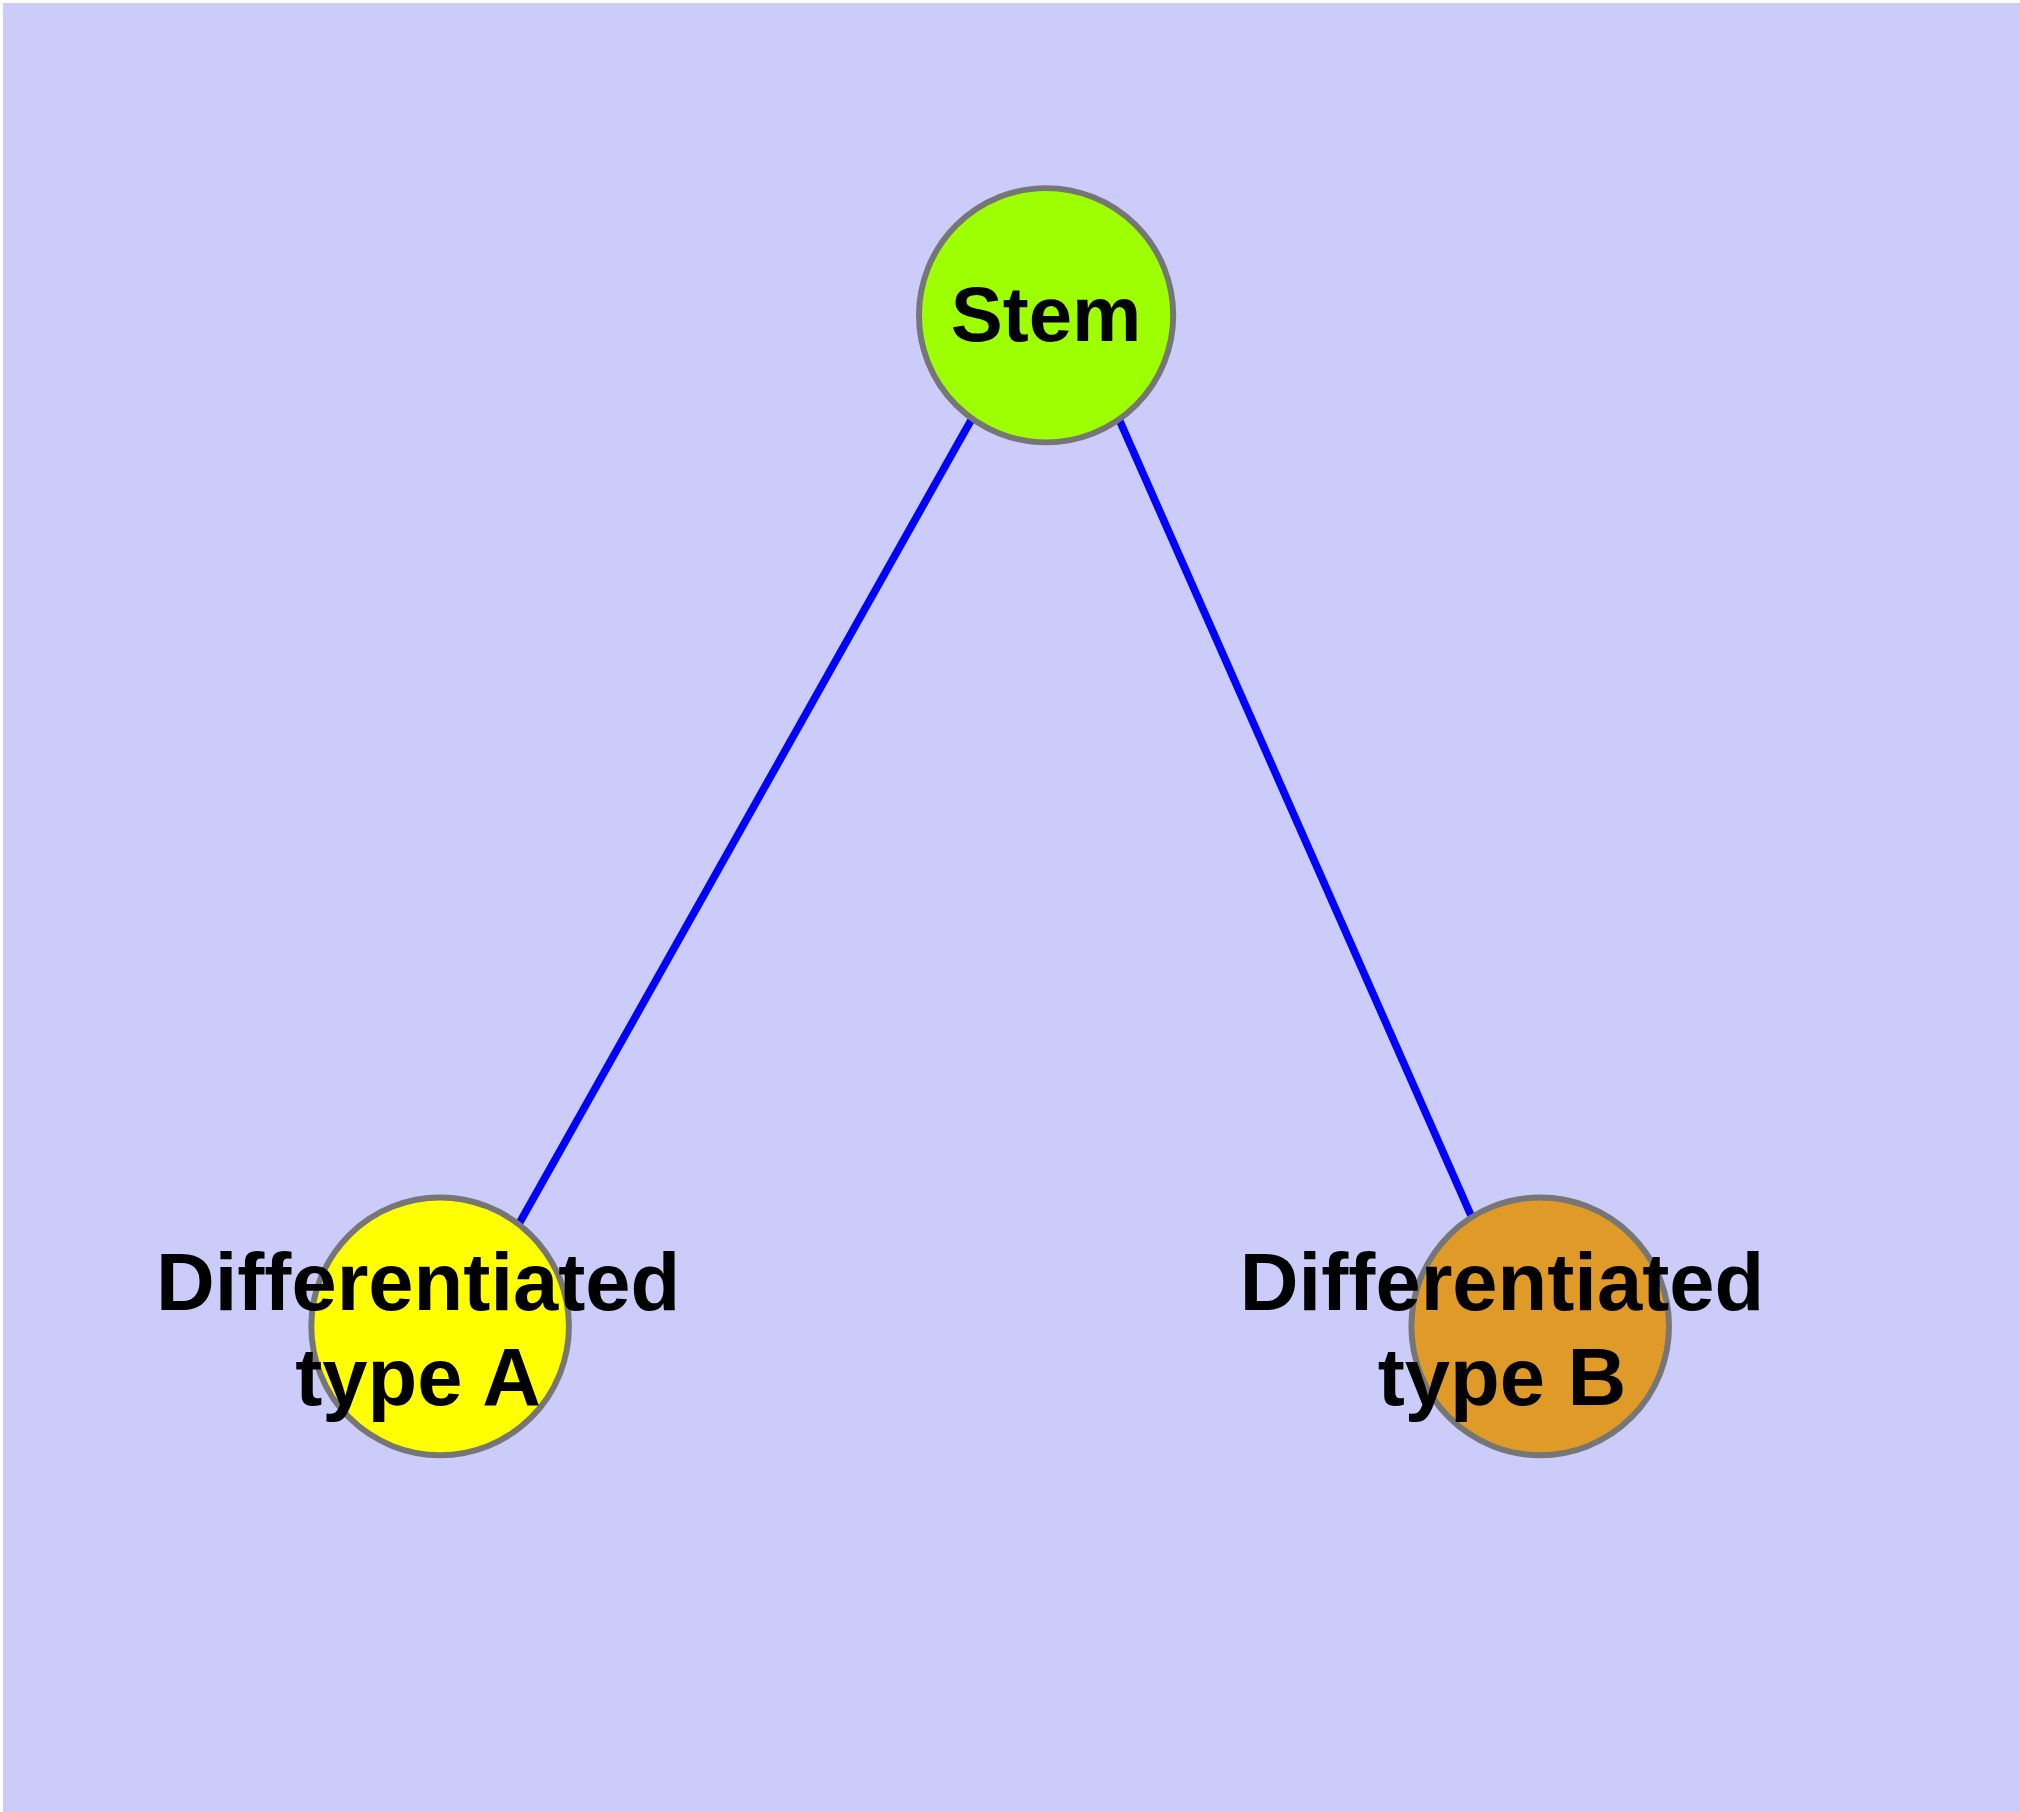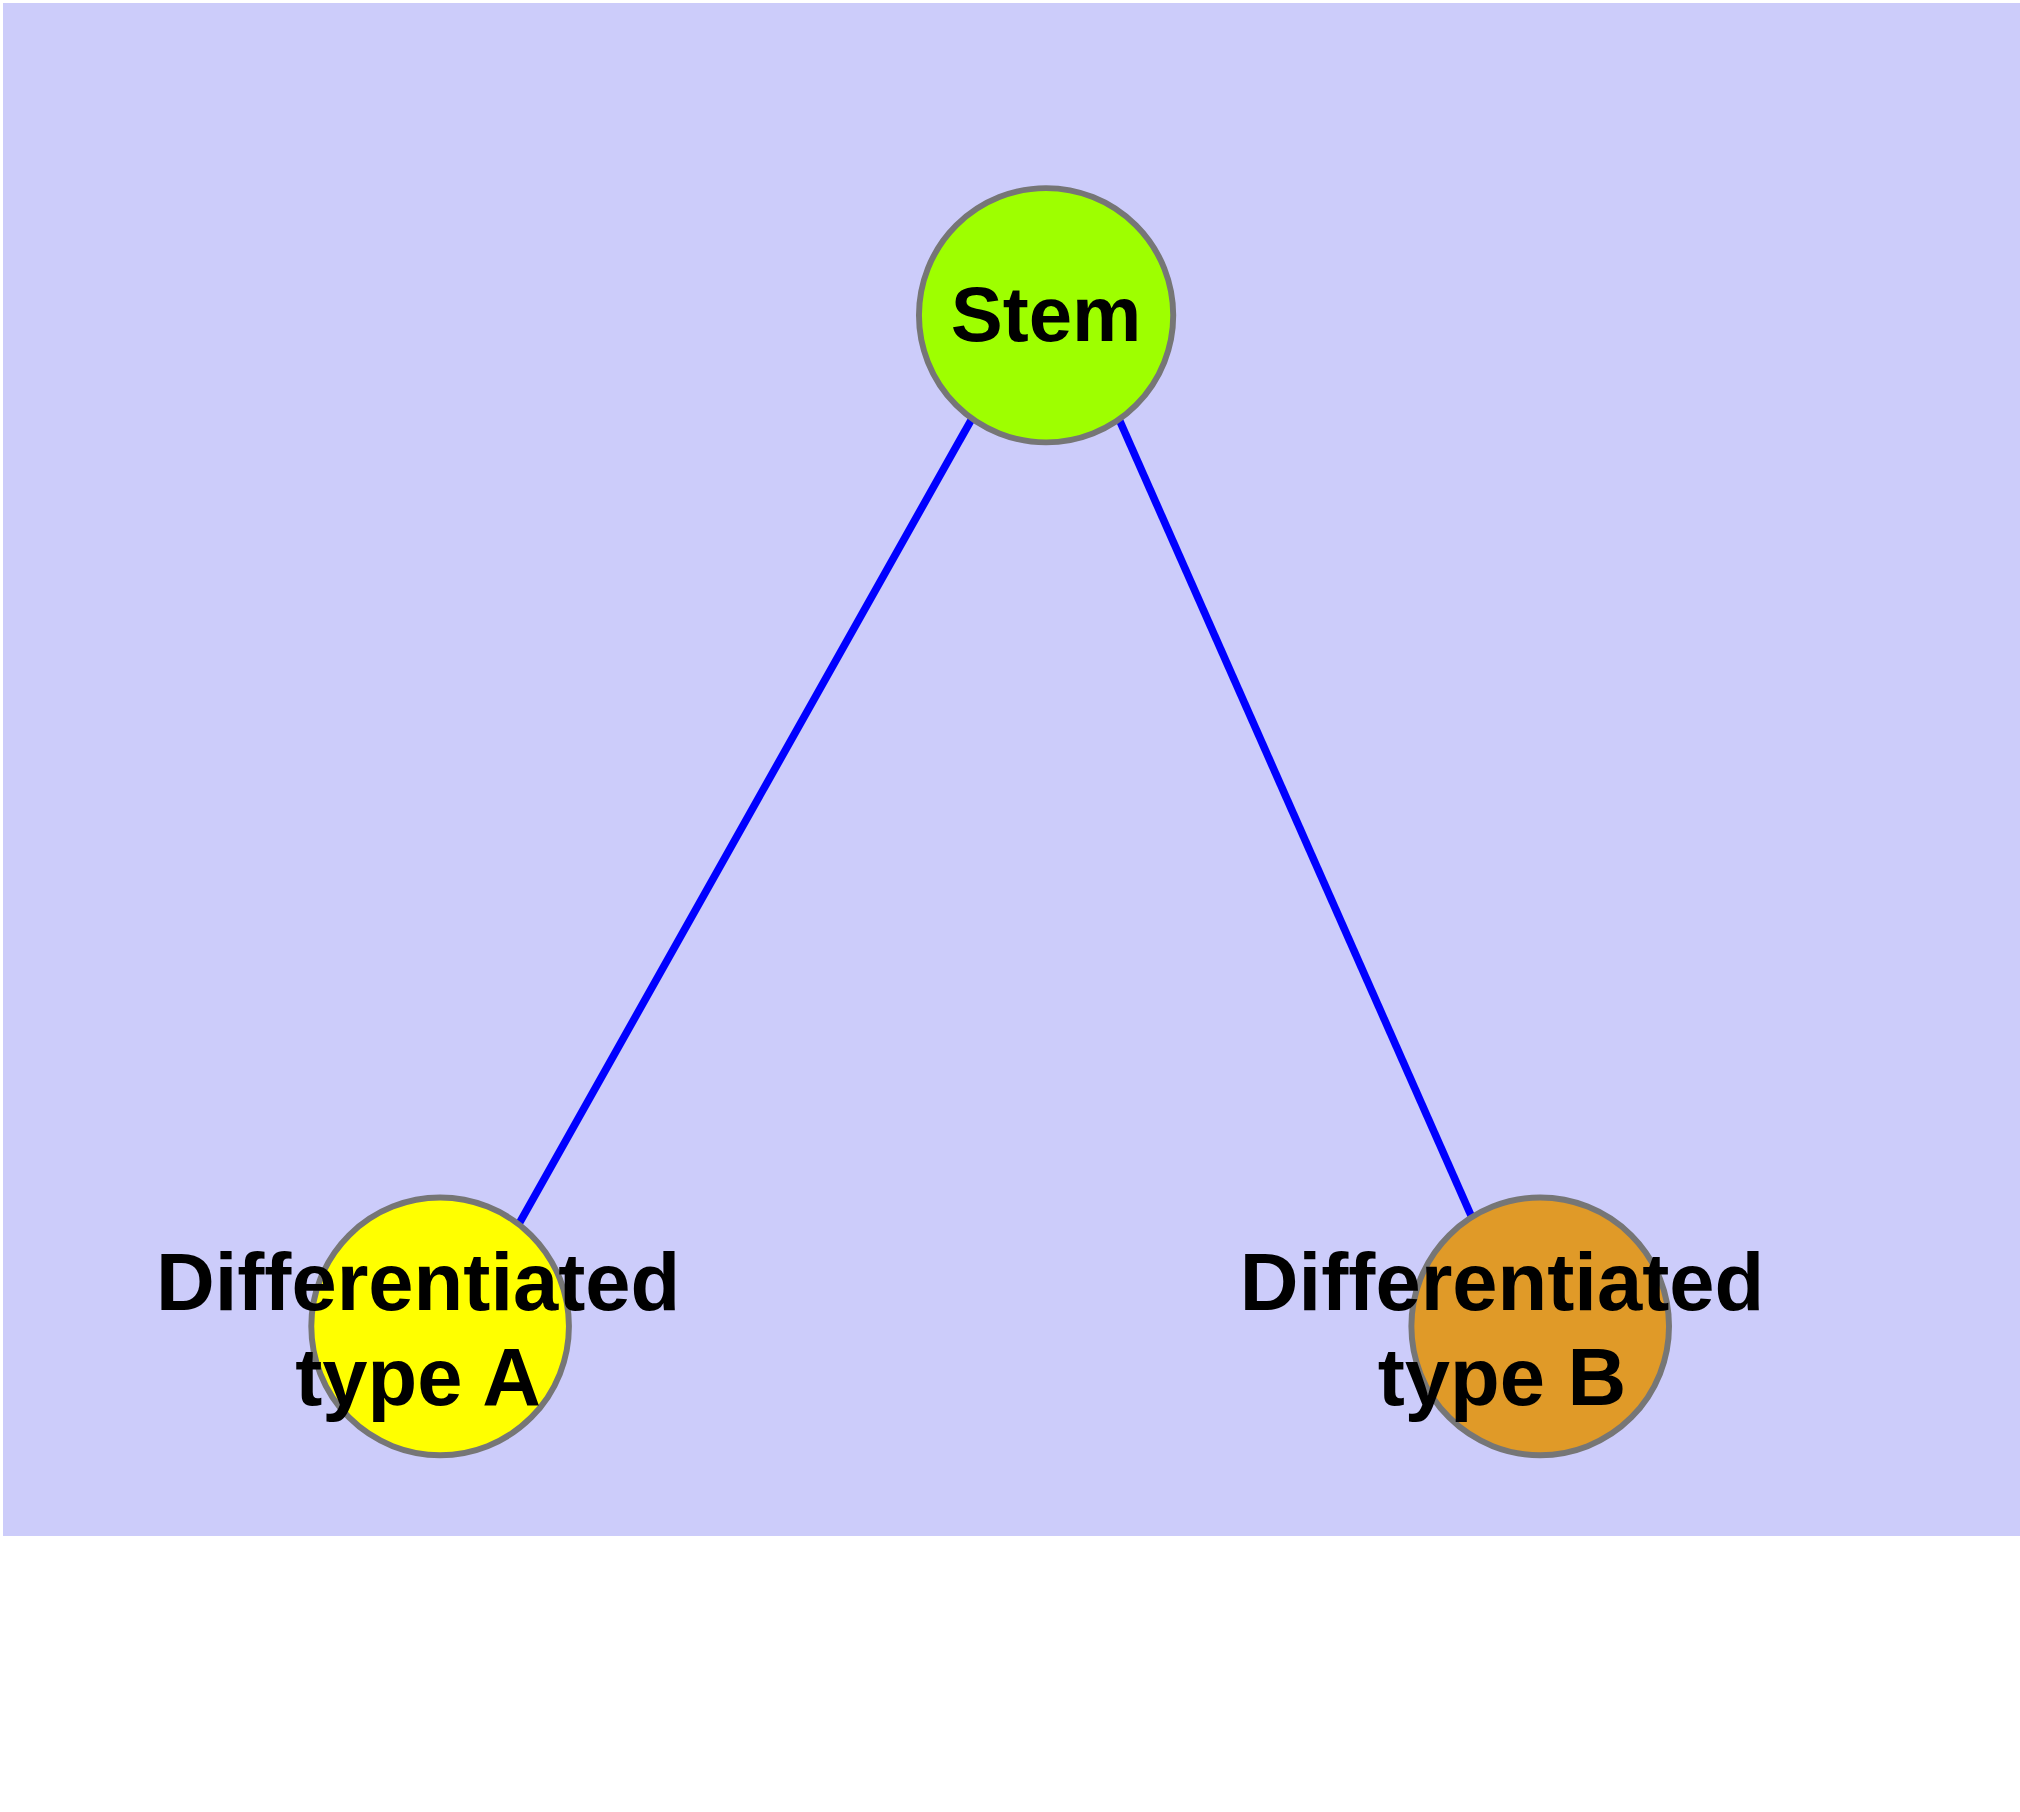--- a/index.html
+++ b/index.html
@@ -4,21 +4,21 @@
 <title>Cell Differentiation Graph</title>
 <style>
   html, body {
     margin: 0;
     padding: 0;
     background: #ffffff;
   }
   #stage {
     position: relative;
     width: 2021px;
-    height: 1536px;
+    height: 1812px;
     background: #ffffff;
     overflow: hidden;
     font-family: "Liberation Sans", sans-serif;
   }
   #canvas-bg {
     position: absolute;
     left: 3.4px;
     top: 3.4px;
     width: 2017px;
     height: 1809px;

